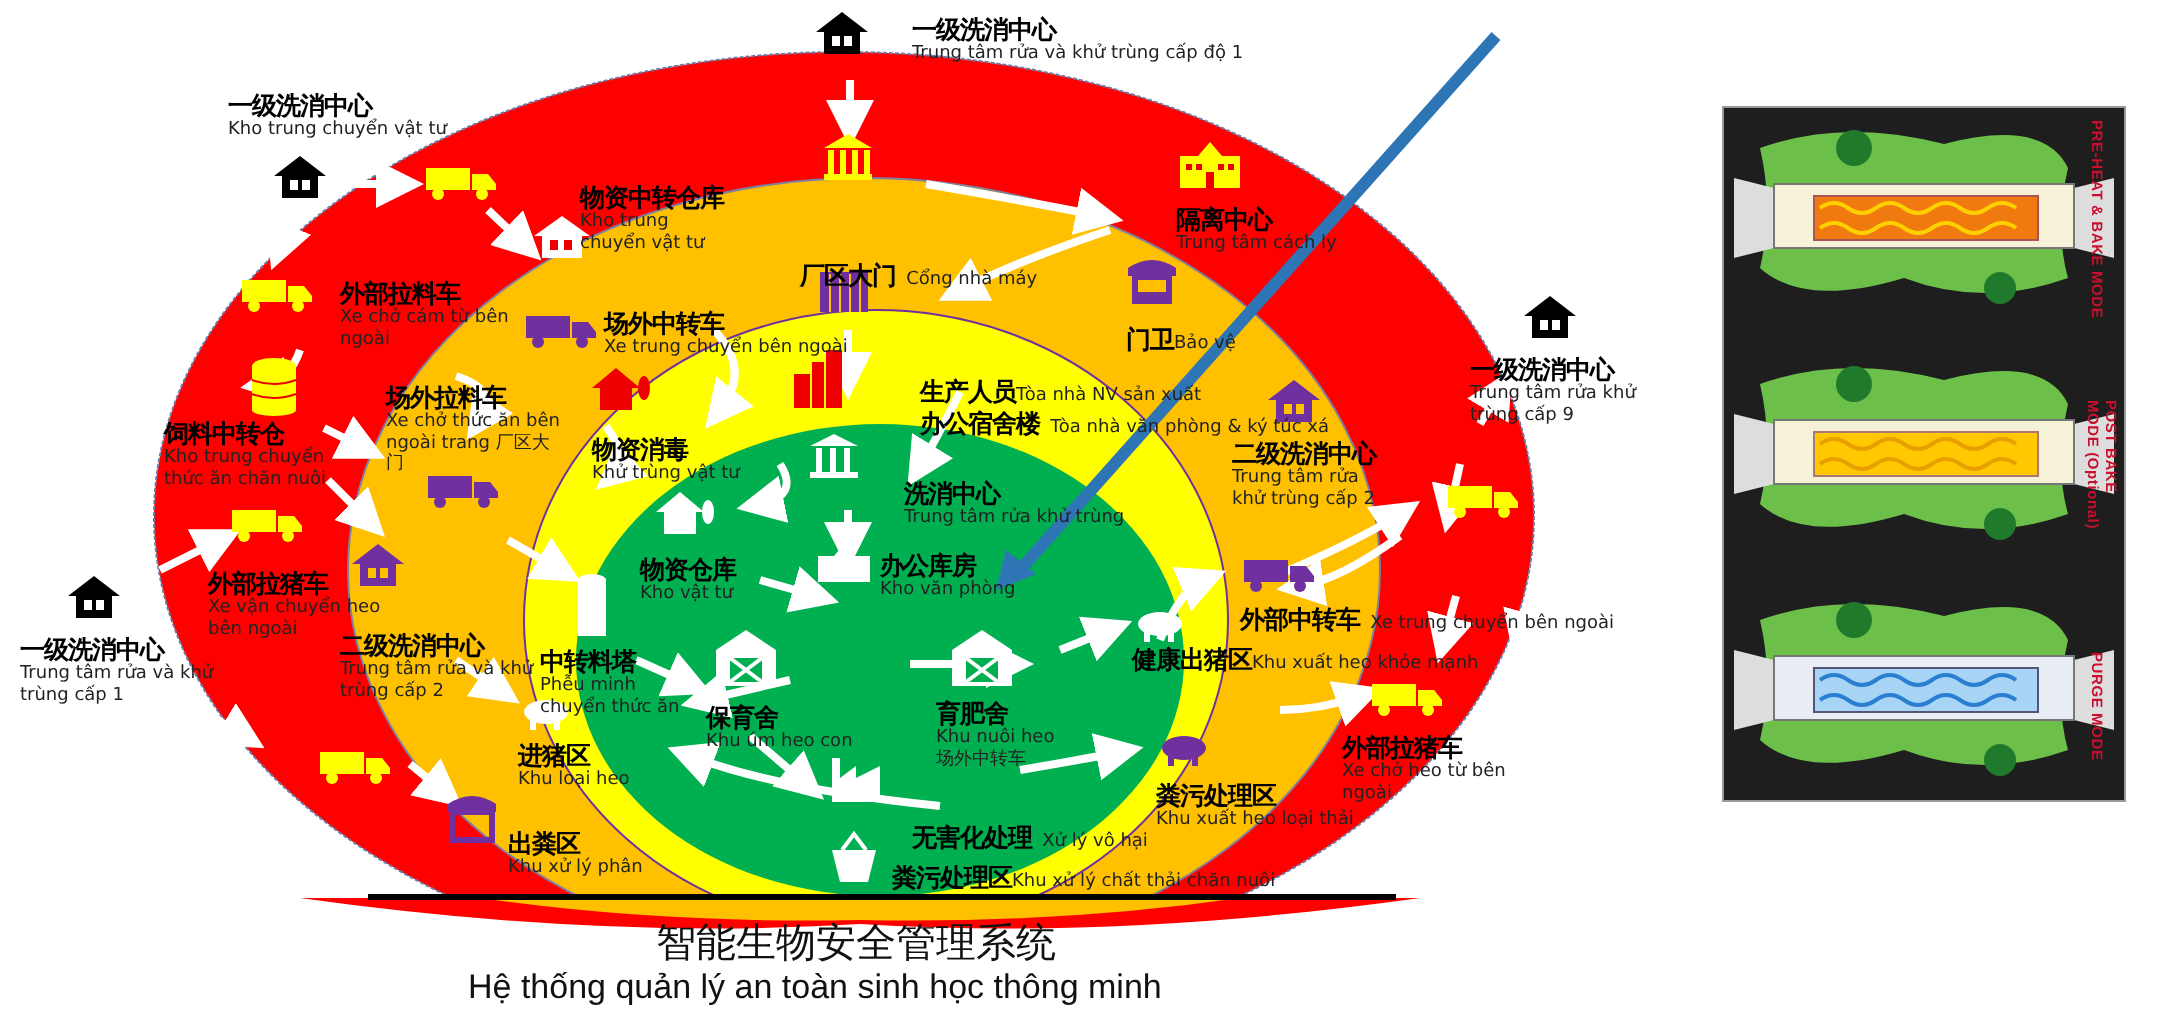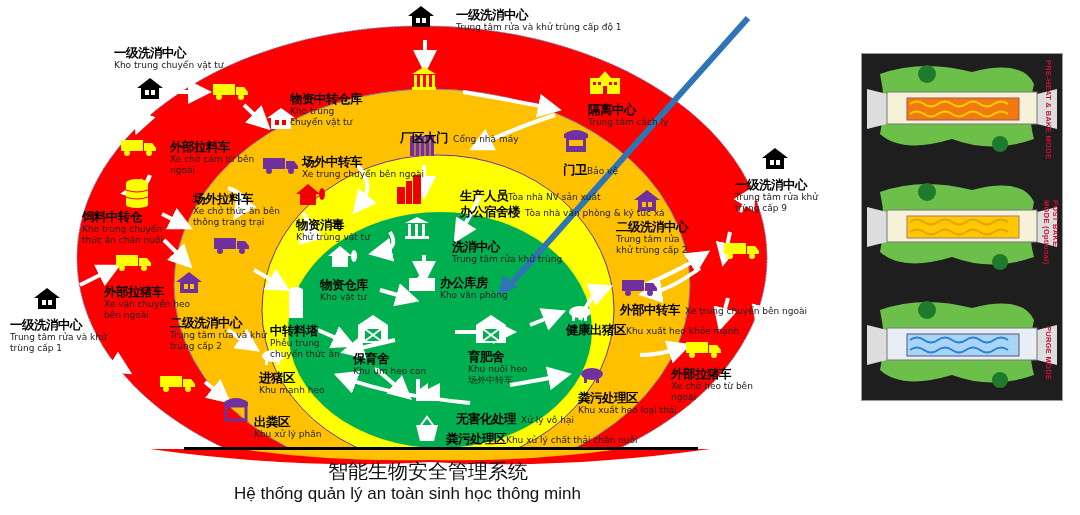--- a/index.html
+++ b/index.html
@@ -324,34 +324,34 @@
       <div class="vi vi-wrap">Kho trung chuyển vật tư</div>
     </div>
   <div class="lbl" style="left:400px;top:128px"><span class="zh">厂区大门</span> <span class="vi">Cổng nhà máy</span></div>
   <div class="lbl" style="left:563px;top:160px"><span class="zh">门卫</span><span class="vi">Bảo vệ</span></div>
   <div class="lbl" style="left:302px;top:155px">
       <div class="zh">场外中转车</div>
       <div class="vi">Xe trung chuyển bên ngoài</div>
     </div>
   <div class="lbl" style="left:193px;top:192px;width:90px">
       <div class="zh">场外拉料车</div>
-      <div class="vi vi-wrap">Xe chở thức ăn bên thông trang trại</div>
+      <div class="vi vi-wrap">Xe chở thức ăn bên ngoài trang 厂区大门</div>
     </div>
   <div class="lbl" style="left:170px;top:316px;width:100px">
       <div class="zh">二级洗消中心</div>
       <div class="vi vi-wrap">Trung tâm rửa và khử trùng cấp 2</div>
     </div>
   <div class="lbl" style="left:616px;top:220px;width:80px">
       <div class="zh">二级洗消中心</div>
       <div class="vi vi-wrap">Trung tâm rửa khử trùng cấp 2</div>
     </div>
   <div class="lbl" style="left:620px;top:300px"><span class="zh">外部中转车</span> <span class="vi">Xe trung chuyển bên ngoài</span></div>
   <div class="lbl" style="left:259px;top:371px">
       <div class="zh">进猪区</div>
-      <div class="vi">Khu mạnh heo</div>
+      <div class="vi">Khu loại heo</div>
     </div>
   <div class="lbl" style="left:254px;top:415px">
       <div class="zh">出粪区</div>
       <div class="vi">Khu xử lý phân</div>
     </div>
   <div class="lbl" style="left:566px;top:320px"><span class="zh">健康出猪区</span><span class="vi">Khu xuất heo khỏe mạnh</span></div>
   <div class="lbl" style="left:578px;top:391px">
       <div class="zh">粪污处理区</div>
       <div class="vi">Khu xuất heo loại thải</div>
     </div>
@@ -370,21 +370,21 @@
   <div class="lbl" style="left:320px;top:278px">
       <div class="zh">物资仓库</div>
       <div class="vi">Kho vật tư</div>
     </div>
   <div class="lbl" style="left:440px;top:276px">
       <div class="zh">办公库房</div>
       <div class="vi">Kho văn phòng</div>
     </div>
   <div class="lbl" style="left:270px;top:324px;width:82px">
       <div class="zh">中转料塔</div>
-      <div class="vi vi-wrap">Phễu trung chuyển thức ăn</div>
+      <div class="vi vi-wrap">Phễu minh chuyển thức ăn</div>
     </div>
   <div class="lbl" style="left:353px;top:352px">
       <div class="zh">保育舍</div>
       <div class="vi">Khu úm heo con</div>
     </div>
   <div class="lbl" style="left:468px;top:350px;width:60px">
       <div class="zh">育肥舍</div>
       <div class="vi vi-wrap">Khu nuôi heo 场外中转车</div>
     </div>
   <div class="lbl" style="left:456px;top:409px"><span class="zh">无害化处理</span> <span class="vi">Xử lý vô hại</span></div>

